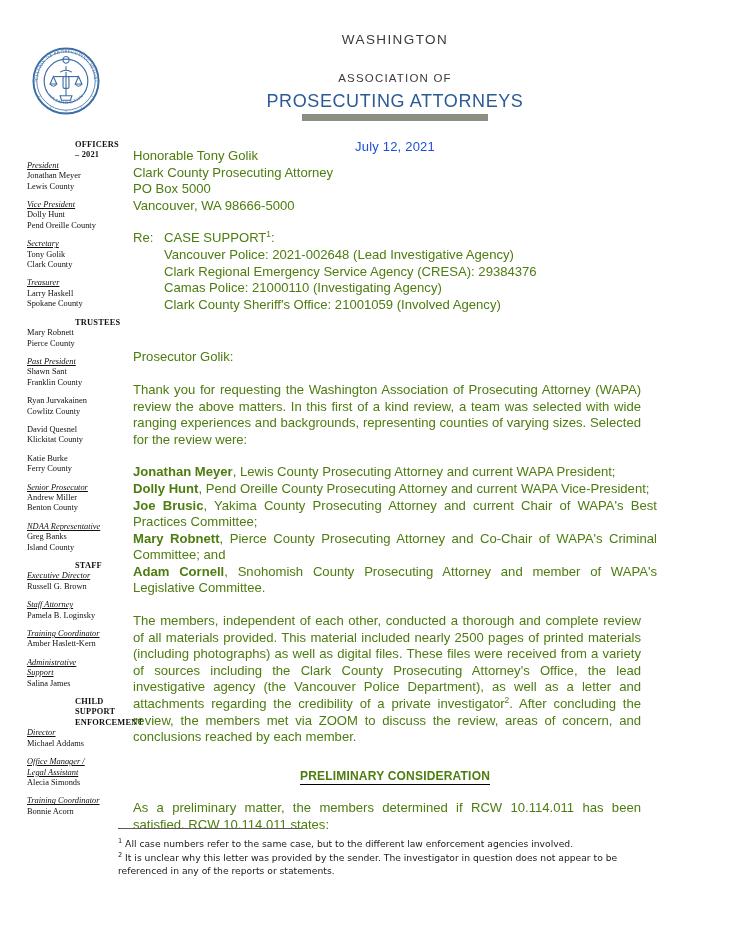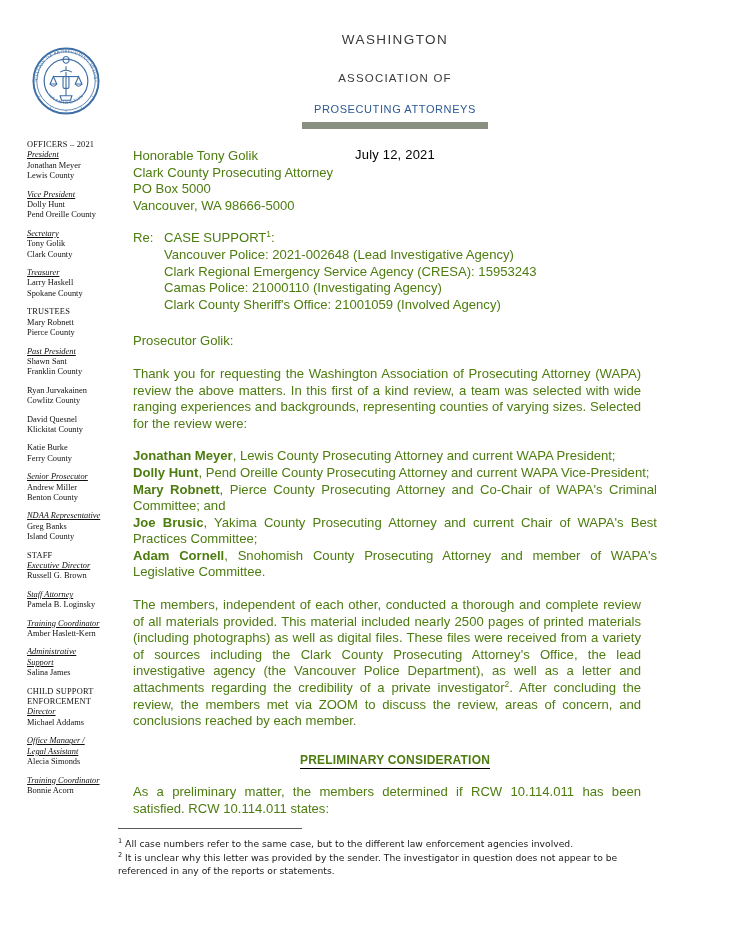--- a/index.html
+++ b/index.html
@@ -36,22 +36,23 @@
     margin-bottom: 22px;
   }
   .sidebar-list {
     font-family: "Liberation Serif", serif;
     font-size: 8.4px;
     line-height: 10.4px;
     color: #111111;
   }
   .grp { margin-bottom: 8px; }
   .grp-head {
-    font-weight: normal;
+    font-weight: bold;
     letter-spacing: .2px;
+    margin-left: 48px;
   }
   .grp-role {
     font-style: italic;
     text-decoration: underline;
   }
   .grp-name { }
   .grp-county { }
 
   
   .masthead {
@@ -68,35 +69,35 @@
     line-height: 20px;
   }
   .mast-l2 {
     font-size: 11.5px;
     letter-spacing: 1.2px;
     color: #3b3b3b;
     line-height: 20px;
     margin-top: 18px;
   }
   .mast-l3 {
-    font-size: 11px;
+    font-size: 18px;
     letter-spacing: .6px;
     color: #2d5a96;
     line-height: 22px;
-    margin-top: 10px;
+    margin-top: 2px;
   }
   .mast-rule {
     width: 186px;
     height: 7px;
     background: #8a9081;
     margin: 2px auto 0 auto;
   }
   .mast-date {
     font-size: 13px;
-    color: #000000;
+    color: #1d4ed8;
     margin-top: 18px;
     letter-spacing: .2px;
   }
 
   
   .body-col {
     position: absolute;
     left: 133px;
     top: 148px;
     width: 524px;
@@ -108,21 +109,21 @@
 
   .re-block {
     margin-top: 16px;
     position: relative;
   }
   .re-row { display: flex; }
   .re-label { width: 31px; flex: 0 0 31px; }
   .re-body { flex: 1; }
   .re-sub { margin-left: 31px; }
 
-  .salutation { margin-top: 20px; }
+  .salutation { margin-top: 36px; }
 
   p.para {
     margin: 16px 16px 0 0;
     text-align: justify;
   }
   .member-list {
     margin-top: 16px;
     text-align: justify;
   }
   .member-list .mline { text-align: justify; }
@@ -331,36 +332,36 @@
     </div>
 
     <div class="re-block">
       <div class="re-row">
         <div class="re-label">Re:</div>
         <div class="re-body"><span>CASE SUPPORT</span><sup>1</sup><span>:</span></div>
       </div>
       <div class="re-sub">
 
       <div>Vancouver Police: 2021-002648 (Lead Investigative Agency)</div>
-          <div>Clark Regional Emergency Service Agency (CRESA): 15953243</div>
+          <div>Clark Regional Emergency Service Agency (CRESA): 29384376</div>
           <div>Camas Police: 21000110 (Investigating Agency)</div>
           <div>Clark County Sheriff's Office: 21001059 (Involved Agency)</div>
         </div>
     </div>
 
     <div class="salutation">Prosecutor Golik:</div>
 
     <p class="para">Thank you for requesting the Washington Association of Prosecuting Attorney (WAPA) review the above matters. In this first of a kind review, a team was selected with wide ranging experiences and backgrounds, representing counties of varying sizes. Selected for the review were:</p>
 
     <div class="member-list">
 
     <div class="mline"><b>Jonathan Meyer</b><span>, Lewis County Prosecuting Attorney and current WAPA President;</span></div>
         <div class="mline"><b>Dolly Hunt</b><span>, Pend Oreille County Prosecuting Attorney and current WAPA Vice-President;</span></div>
+        <div class="mline"><b>Joe Brusic</b><span>, Yakima County Prosecuting Attorney and current Chair of WAPA's Best Practices Committee;</span></div>
         <div class="mline"><b>Mary Robnett</b><span>, Pierce County Prosecuting Attorney and Co-Chair of WAPA's Criminal Committee; and</span></div>
-        <div class="mline"><b>Joe Brusic</b><span>, Yakima County Prosecuting Attorney and current Chair of WAPA's Best Practices Committee;</span></div>
         <div class="mline"><b>Adam Cornell</b><span>, Snohomish County Prosecuting Attorney and member of WAPA's Legislative Committee.</span></div>
       </div>
 
     <p class="para"><span>The members, independent of each other, conducted a thorough and complete review of all materials provided. This material included nearly 2500 pages of printed materials (including photographs) as well as digital files. These files were received from a variety of sources including the Clark County Prosecuting Attorney's Office, the lead investigative agency (the Vancouver Police Department), as well as a letter and attachments regarding the credibility of a private investigator</span><sup>2</sup><span>. After concluding the review, the members met via ZOOM to discuss the review, areas of concern, and conclusions reached by each member.</span></p>
 
     <div class="section-head"><span>PRELIMINARY CONSIDERATION</span></div>
 
     <p class="para">As a preliminary matter, the members determined if RCW 10.114.011 has been satisfied. RCW 10.114.011 states:</p>
   </div>
 

